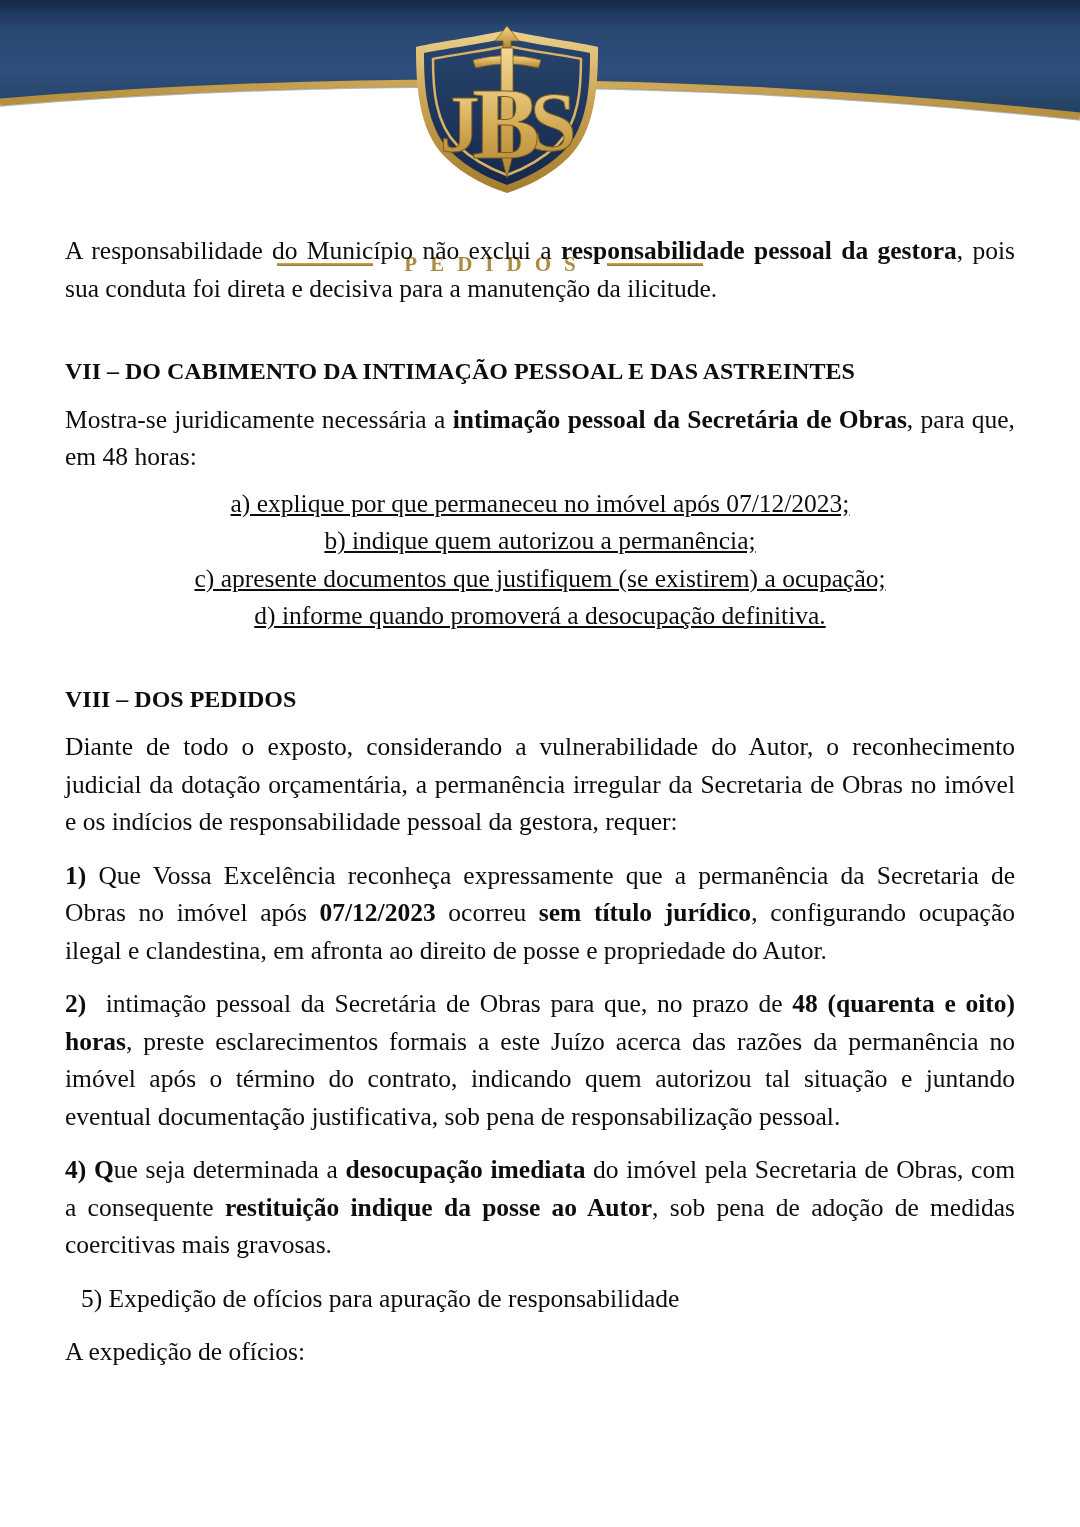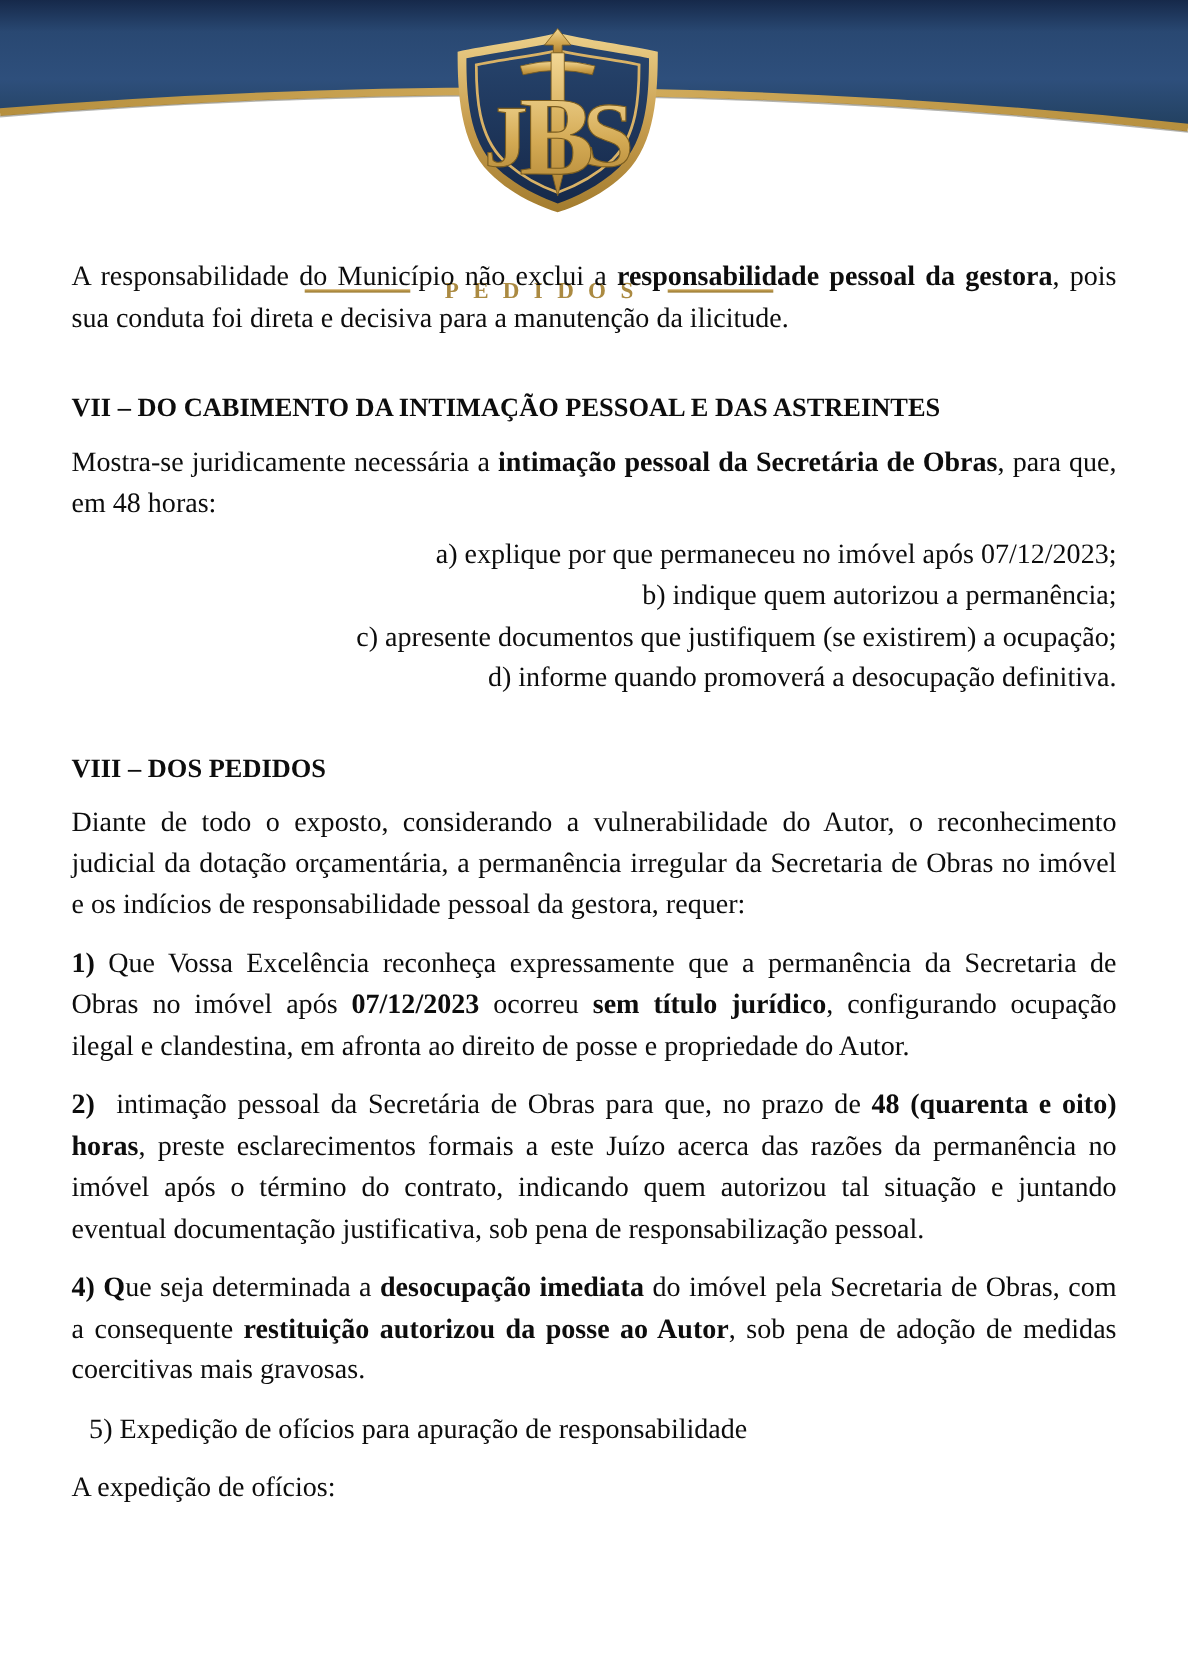--- a/index.html
+++ b/index.html
@@ -71,21 +71,21 @@
     text-align: justify;
   }
   .doc p.tight { margin-bottom: 9px; }
   .doc h2 {
     font-size: 24px;
     line-height: 37.5px;
     font-weight: bold;
     margin: 46px 0 10px 0;
   }
   .doc .list { margin: 0 0 16px 0; }
-  .doc .list .li { text-align: right; }
+  .doc .list .li { text-align: center; text-decoration: underline; }
   .doc .bold-line { font-weight: normal; margin-left: 16px; }
   .doc strong { font-weight: bold; }
 </style>
 </head>
 <body>
 
 <div class="page">
 
   <div class="letterhead">
 
@@ -172,20 +172,20 @@
     </div>
 
     <h2>VIII – DOS PEDIDOS</h2>
 
     <p><span>Diante de todo o exposto, considerando a vulnerabilidade do Autor, o reconhecimento judicial da dotação orçamentária, a permanência irregular da Secretaria de Obras no imóvel e os indícios de responsabilidade pessoal da gestora, requer:</span></p>
 
     <p><strong>1)</strong><span> Que Vossa Excelência reconheça expressamente que a permanência da Secretaria de Obras no imóvel após </span><strong>07/12/2023</strong><span> ocorreu </span><strong>sem título jurídico</strong><span>, configurando ocupação ilegal e clandestina, em afronta ao direito de posse e propriedade do Autor.</span></p>
 
     <p><strong>2)</strong><span>&nbsp; intimação pessoal da Secretária de Obras para que, no prazo de </span><strong>48 (quarenta e oito) horas</strong><span>, preste esclarecimentos formais a este Juízo acerca das razões da permanência no imóvel após o término do contrato, indicando quem autorizou tal situação e juntando eventual documentação justificativa, sob pena de responsabilização pessoal.</span></p>
 
-    <p><strong>4) Q</strong><span>ue seja determinada a </span><strong>desocupação imediata</strong><span> do imóvel pela Secretaria de Obras, com a consequente </span><strong>restituição autorizou da posse ao Autor</strong><span>, sob pena de adoção de medidas coercitivas mais gravosas.</span></p>
+    <p><strong>4) Q</strong><span>ue seja determinada a </span><strong>desocupação imediata</strong><span> do imóvel pela Secretaria de Obras, com a consequente </span><strong>restituição indique da posse ao Autor</strong><span>, sob pena de adoção de medidas coercitivas mais gravosas.</span></p>
 
     <p class="bold-line">5) Expedição de ofícios para apuração de responsabilidade</p>
 
     <p>A expedição de ofícios:</p>
 
   </div>
 </div>
 
 </body></html>

